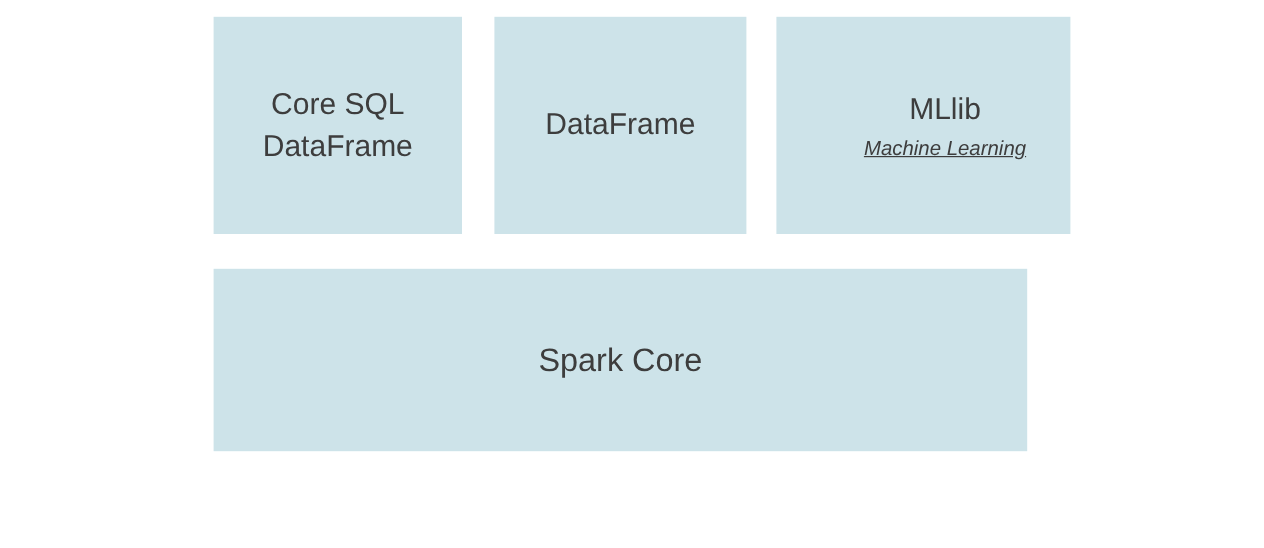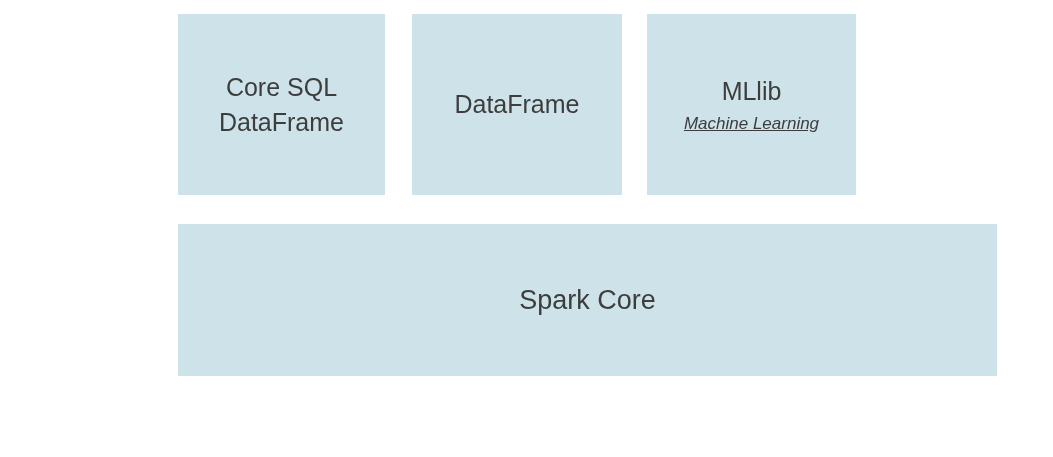--- a/index.html
+++ b/index.html
@@ -19,22 +19,22 @@
     position: absolute;
     background: var(--box-bg, #cde3e9);
     display: flex;
     flex-direction: column;
     align-items: center;
     justify-content: center;
     text-align: center;
   }
   #box-spark-sql  { left: 178px; top: 14px;  width: 207px; height: 181px; }
   #box-streaming  { left: 412px; top: 14px;  width: 210px; height: 181px; }
-  #box-mllib      { left: 647px; top: 14px;  width: 209px; height: 181px; }
-  #box-spark-core { left: 178px; top: 224px; width: 819px; height: 152px; }
+  #box-mllib      { left: 647px; top: 14px;  width: 209px; height: 181px; padding-left: 36px; }
+  #box-spark-core { left: 178px; top: 224px; width: 678px; height: 152px; }
   .title {
     font-size: 25px;
     line-height: 35px;
   }
   .subtitle {
     font-size: 17px;
     font-style: italic;
     line-height: 24px;
     margin-top: 3px;
     text-decoration: underline;

